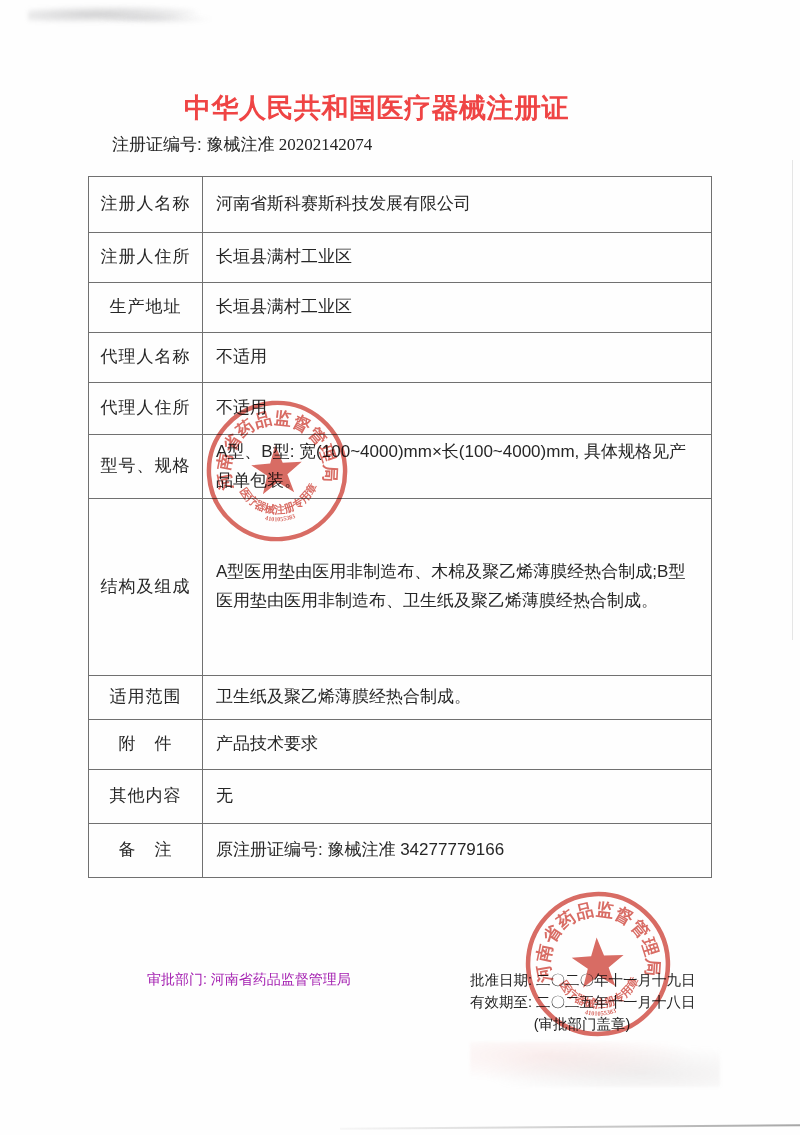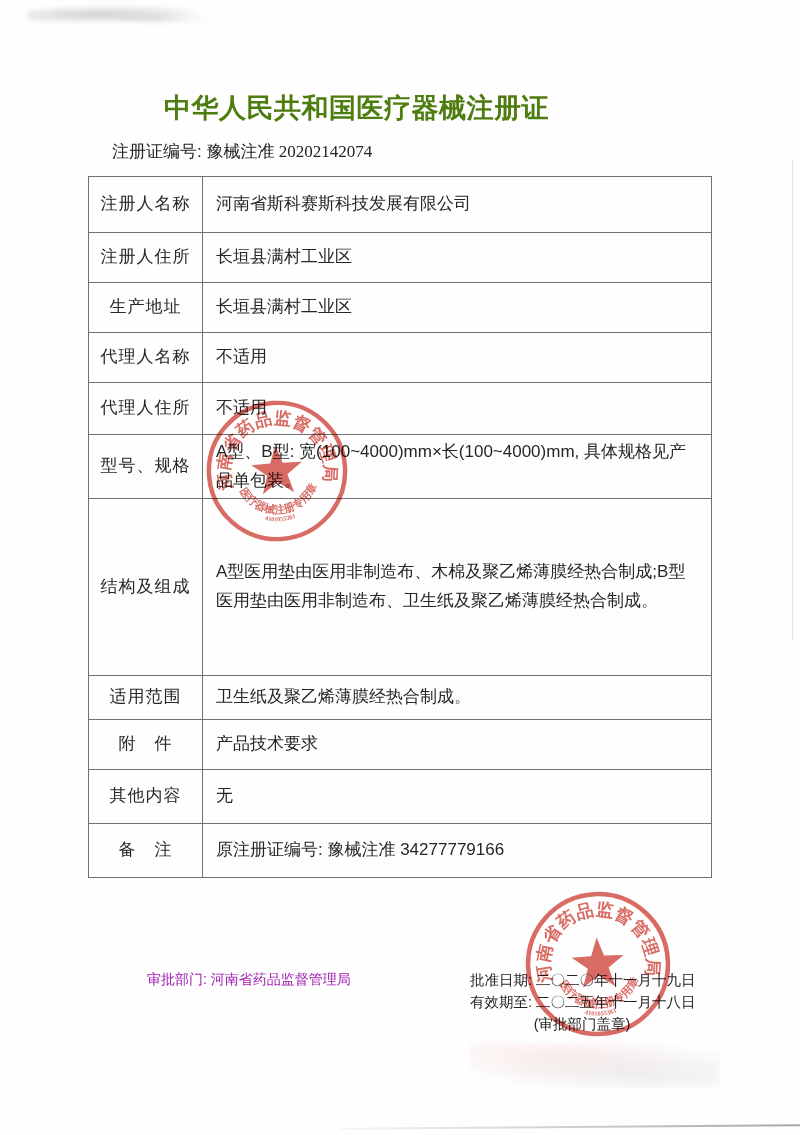--- a/index.html
+++ b/index.html
@@ -2,26 +2,26 @@
 <html><head>
 <meta charset="utf-8">
 <style>
   html,body{margin:0;padding:0;background:#ffffff;}
   .page{
     position:relative;width:800px;height:1135px;background:#fefefe;
     font-family:"Liberation Sans","DejaVu Sans",sans-serif;color:#2d2d2d;
     overflow:hidden;
   }
   .doc-title{
-    position:absolute;left:164px;top:90px;margin:0;
+    position:absolute;left:184px;top:90px;margin:0;
     font-family:"Liberation Serif","DejaVu Serif",serif;
-    font-size:27px;font-weight:bold;color:#4d7c0f;letter-spacing:0.5px;white-space:nowrap;
+    font-size:27px;font-weight:bold;color:#ef4444;letter-spacing:0.5px;white-space:nowrap;
   }
   .cert-line{
-    position:absolute;left:112px;top:140px;font-size:17px;color:#242424;white-space:nowrap;
+    position:absolute;left:112px;top:133px;font-size:17px;color:#242424;white-space:nowrap;
   }
   .cert-line .num{font-family:"Liberation Serif","DejaVu Serif",serif;}
   table.cert{
     position:absolute;left:88px;top:176px;width:624px;
     border-collapse:collapse;table-layout:fixed;
   }
   table.cert td{
     border:1px solid #707070;font-size:17px;color:#262626;
     vertical-align:middle;line-height:1.7;
   }

